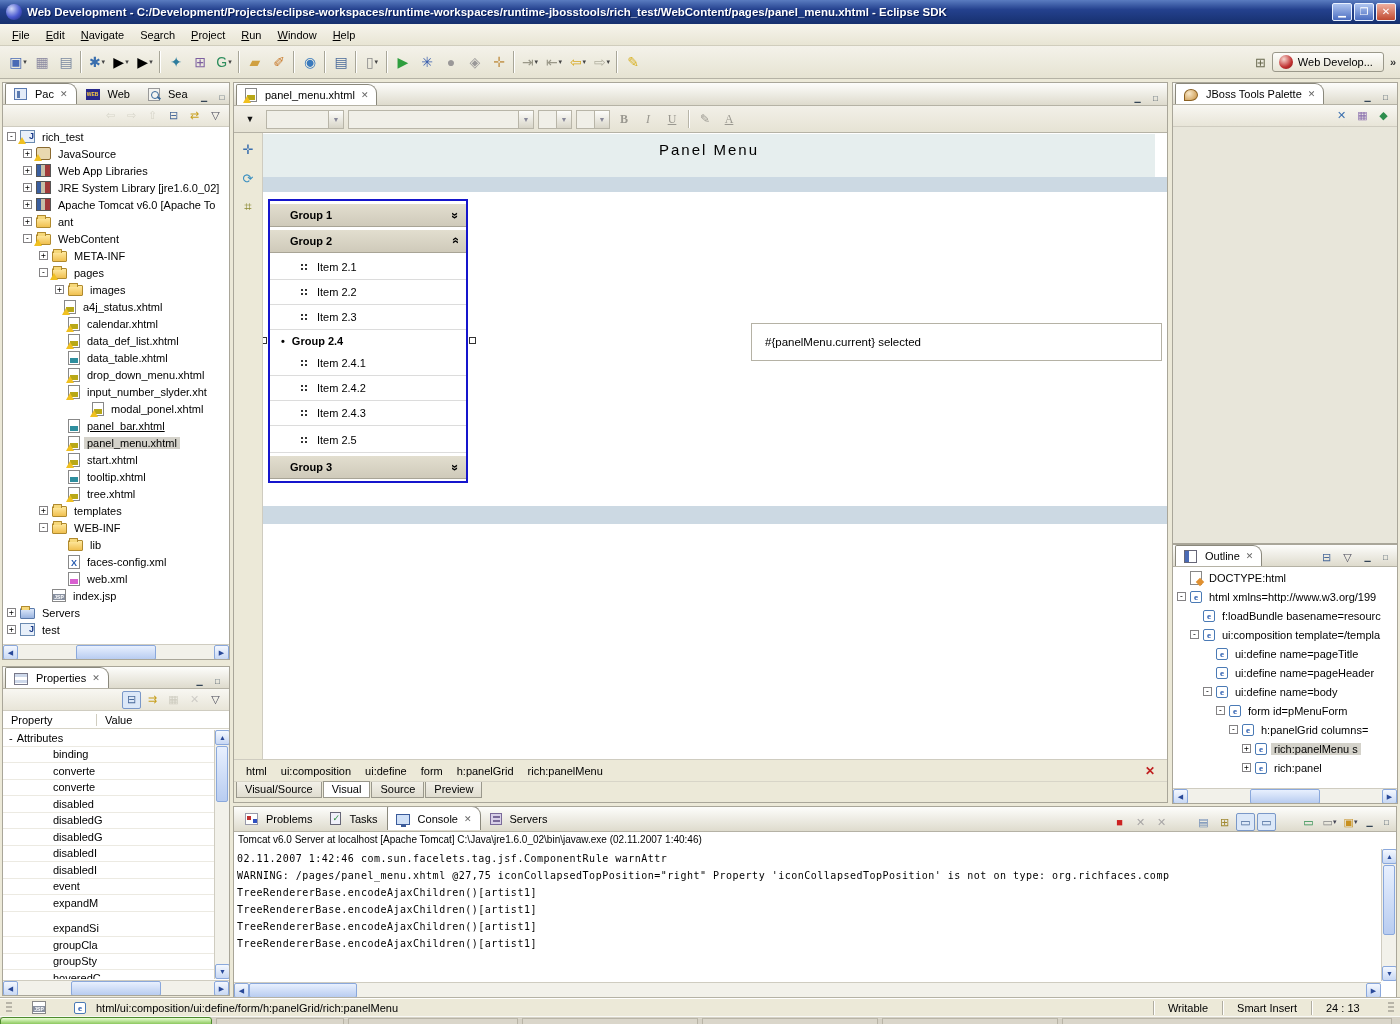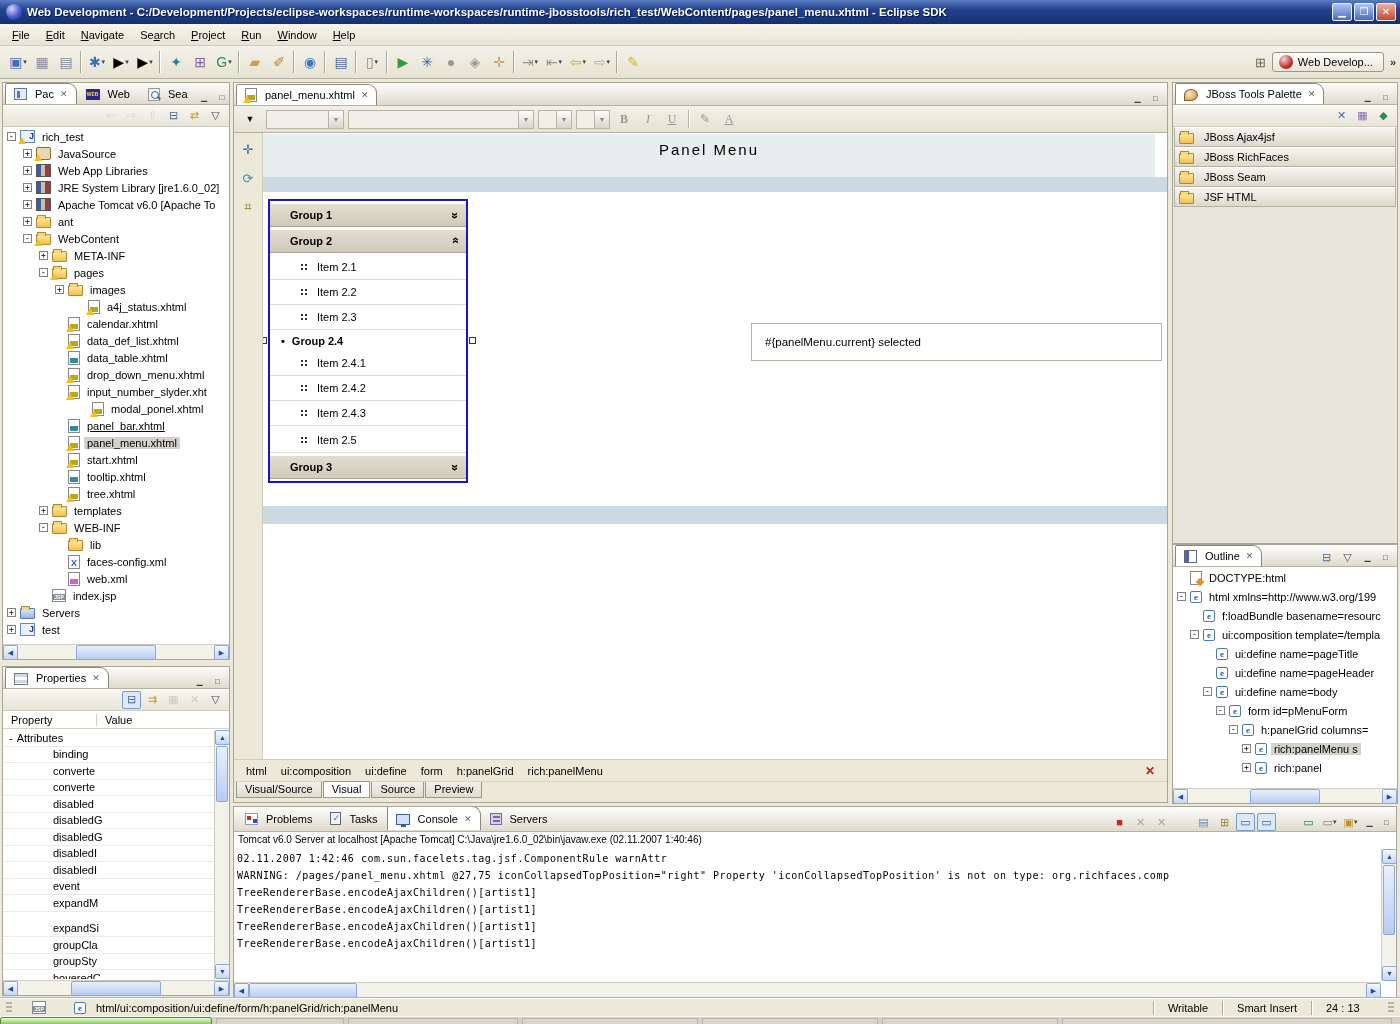--- a/index.html
+++ b/index.html
@@ -445,21 +445,21 @@
 
         <span class="ticon i-folder warn"></span>
         <span class="tlabel">pages</span>
       </div>
       <div class="trow" style="padding-left: 52px;">
         <span class="expbox">+</span>
 
         <span class="ticon i-folder"></span>
         <span class="tlabel">images</span>
       </div>
-      <div class="trow" style="padding-left: 72px;">
+      <div class="trow" style="padding-left: 48px;">
 
         <span class="expsp"></span>
         <span class="ticon i-xtm"></span>
         <span class="tlabel">a4j_status.xhtml</span>
       </div>
       <div class="trow" style="padding-left: 52px;">
 
         <span class="expsp"></span>
         <span class="ticon i-xtm"></span>
         <span class="tlabel">calendar.xhtml</span>
@@ -838,39 +838,20 @@
 
   <span class="sbi">
         <span style="color: rgb(58, 111, 174);">✕</span>
       </span>
       <span class="sbi">
         <span style="color: rgb(138, 111, 174);">▦</span>
       </span>
       <span class="sbi">
         <span style="color: rgb(46, 142, 78);">◆</span>
       </span>
-    </div>
-  <div>
-
-  <div class="pal-bar">
-        <span class="ticon i-folder"></span>
-        <span>JBoss Ajax4jsf</span>
-      </div>
-      <div class="pal-bar">
-        <span class="ticon i-folder"></span>
-        <span>JBoss RichFaces</span>
-      </div>
-      <div class="pal-bar">
-        <span class="ticon i-folder"></span>
-        <span>JBoss Seam</span>
-      </div>
-      <div class="pal-bar">
-        <span class="ticon i-folder"></span>
-        <span>JSF HTML</span>
-      </div>
     </div>
 </div>
 
 <div class="view" id="outline-view">
   <div class="vtabs">
     <span class="vtab active">
       <span class="ticon i-outline"></span>
       <span>Outline</span>
       <span class="closeX">✕</span>
     </span>

